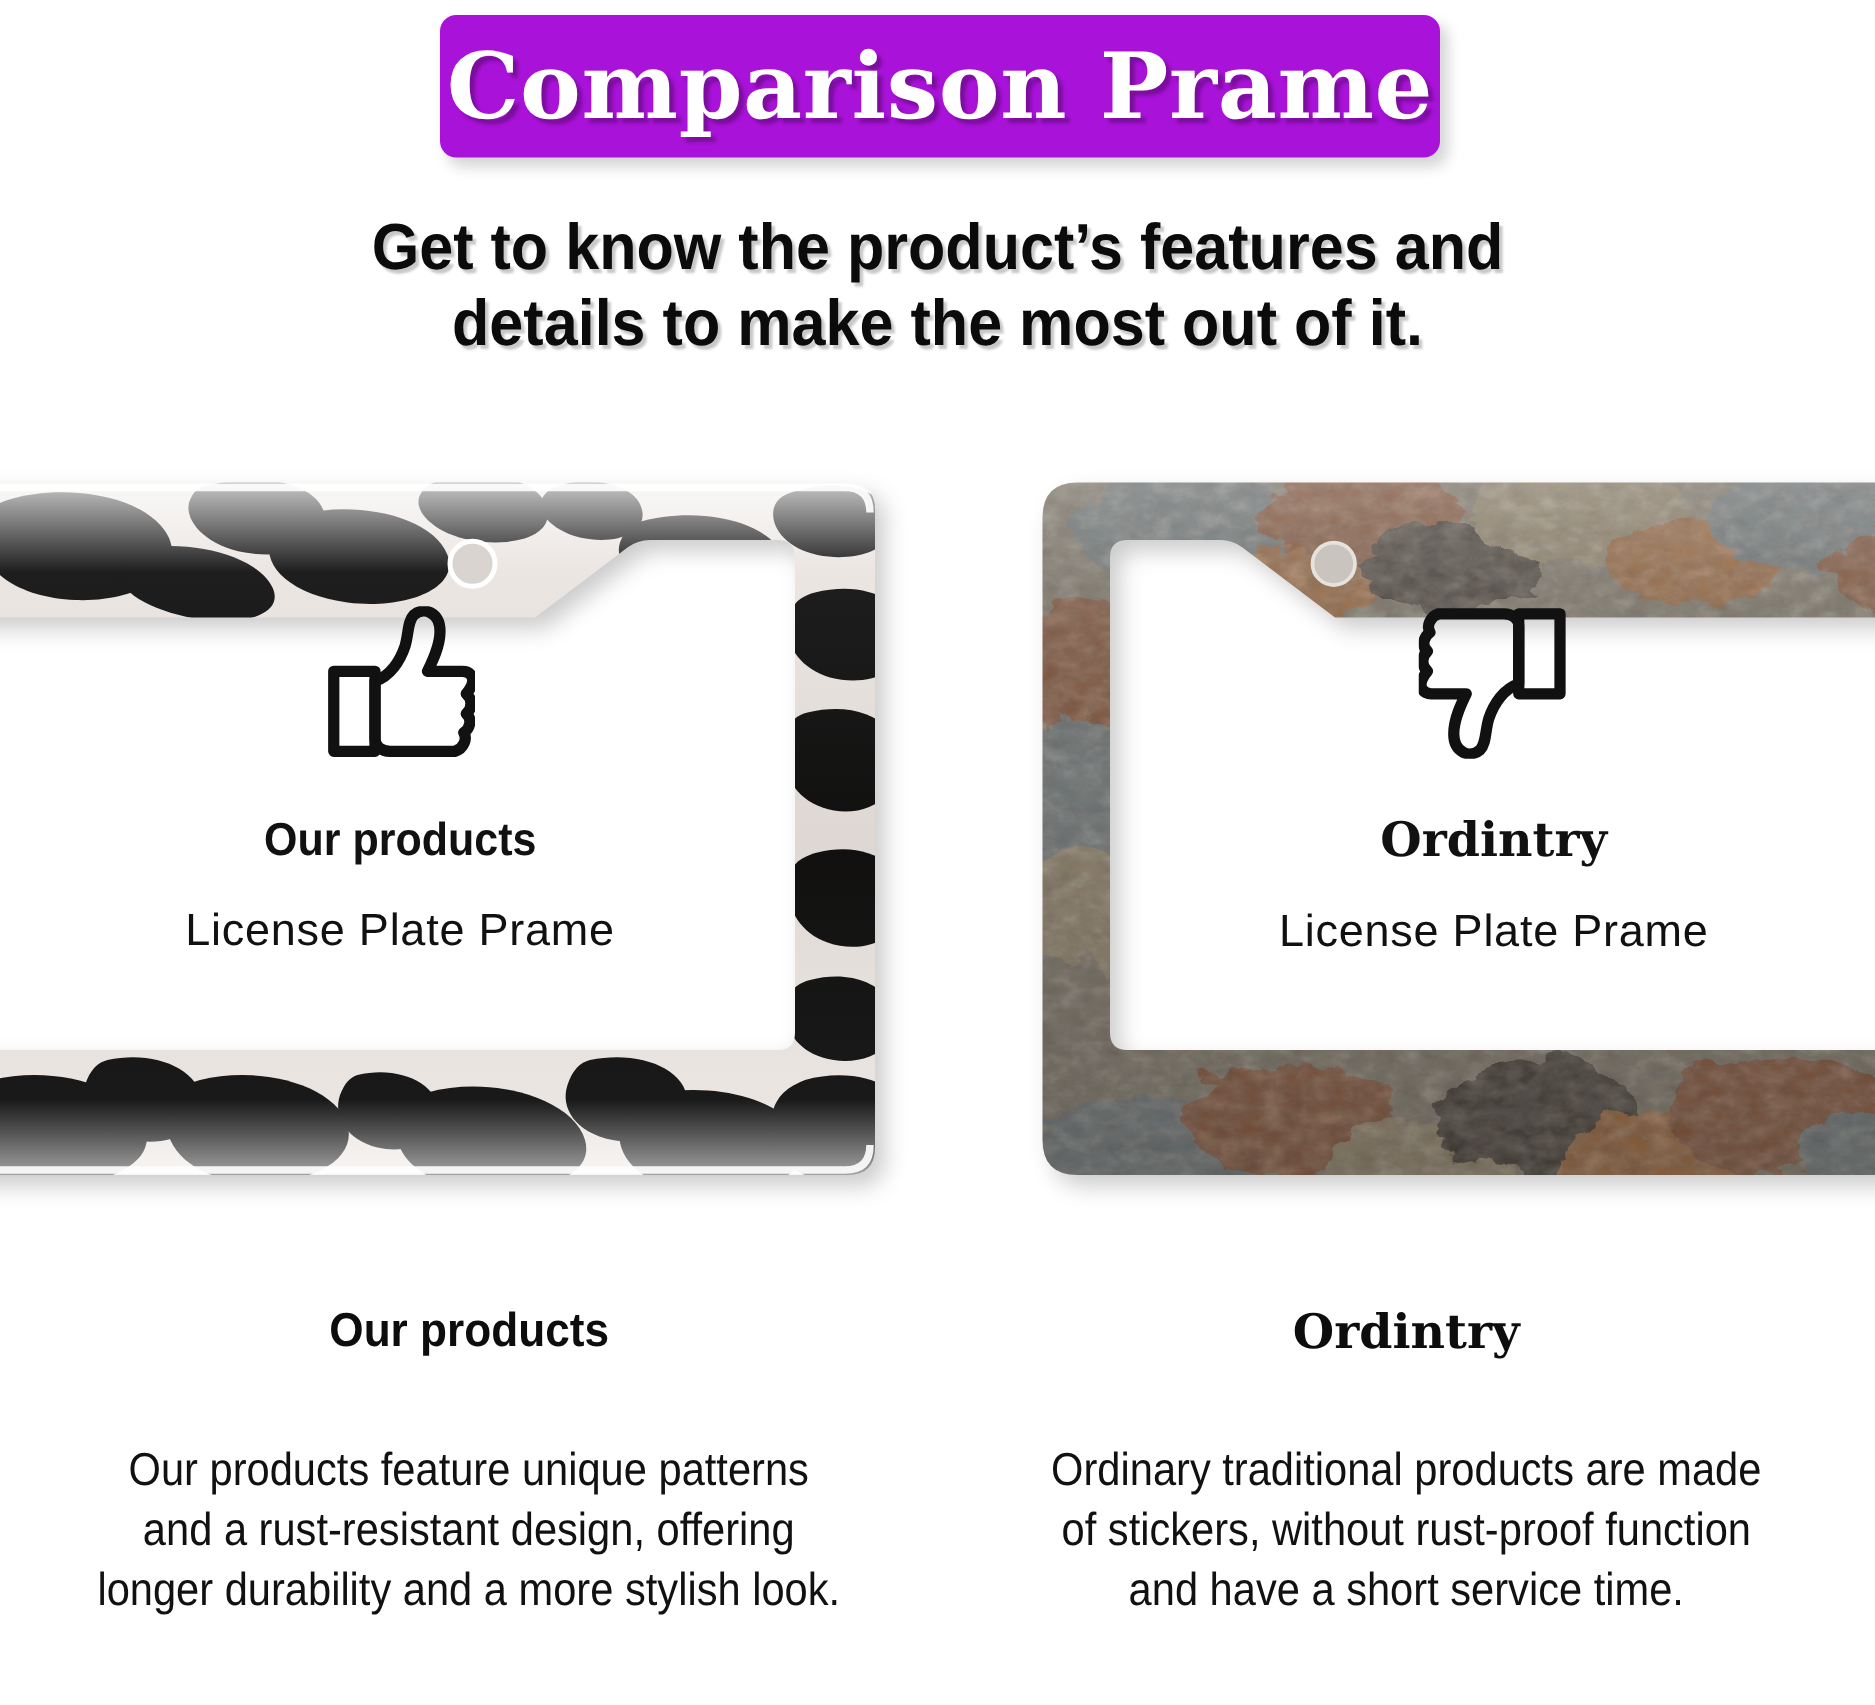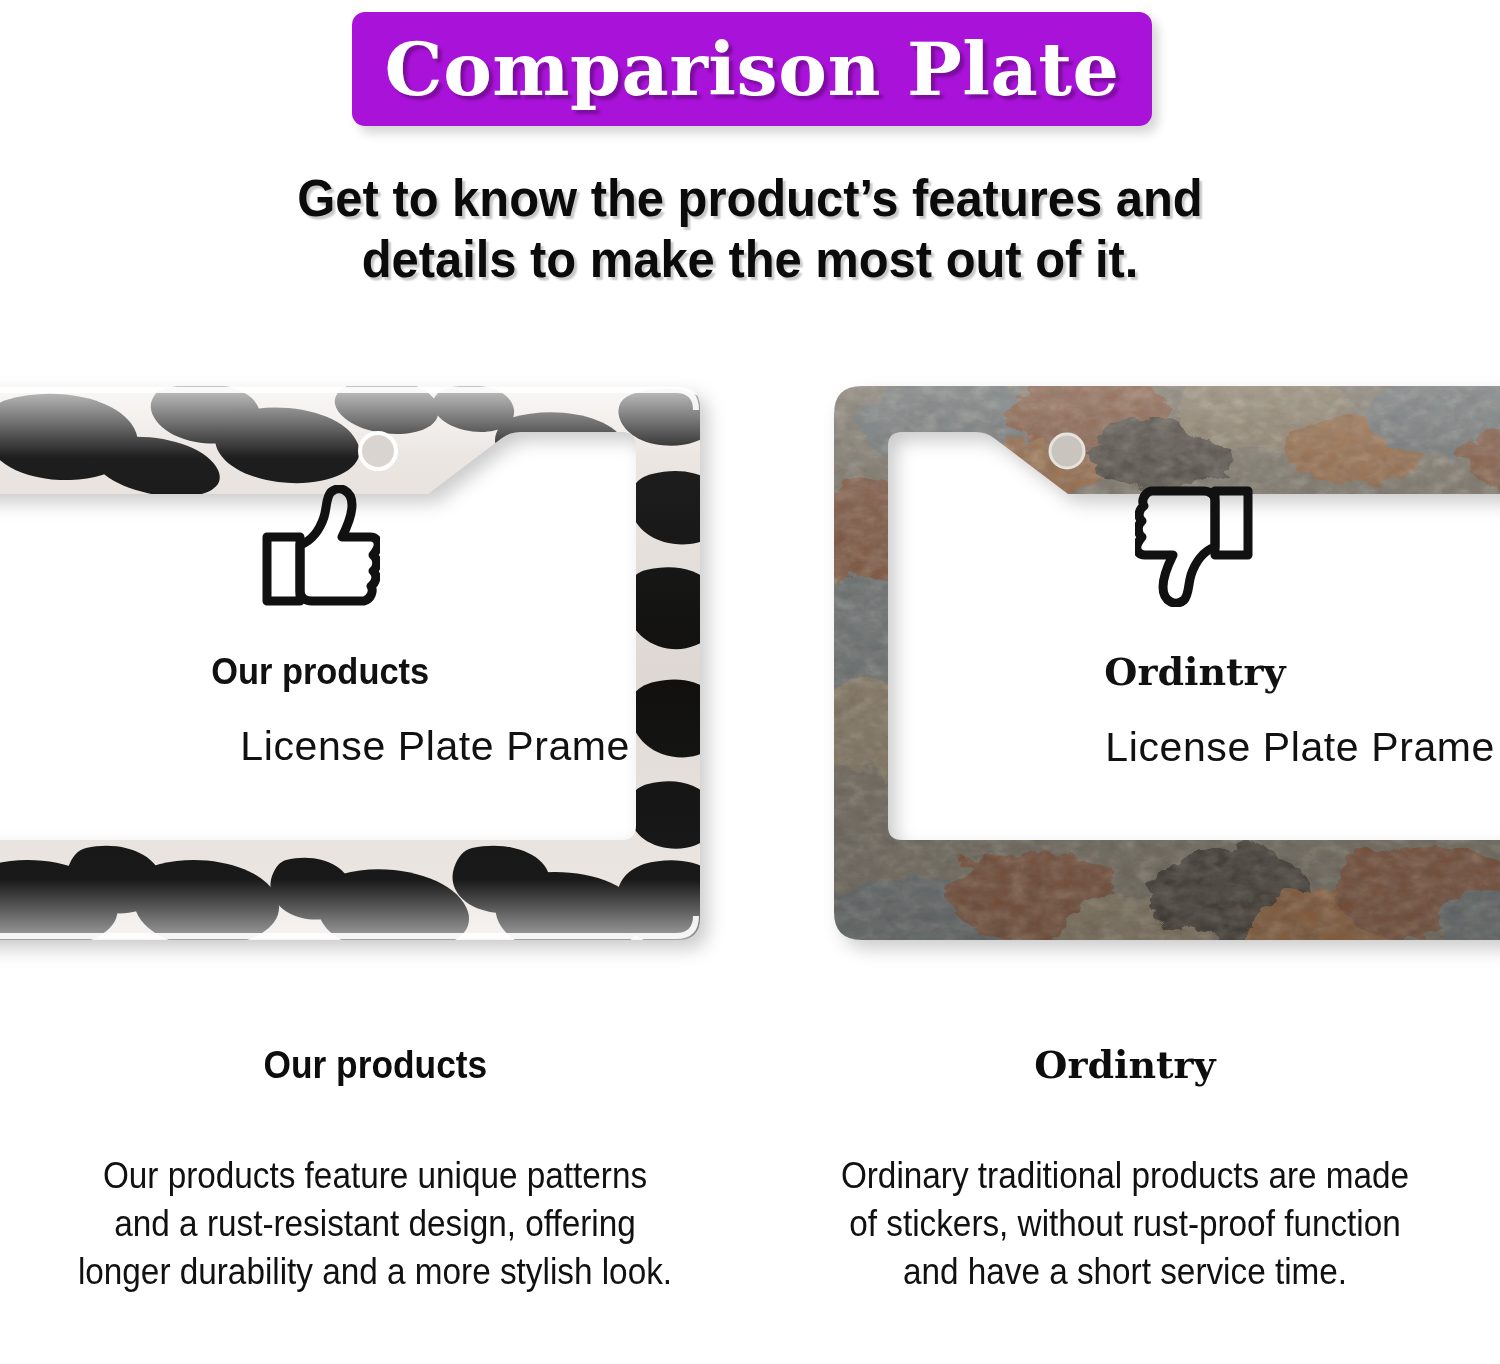--- a/index.html
+++ b/index.html
@@ -105,25 +105,24 @@
   }
   .brand-ordinary {
     font-family: "DejaVu Serif", "Liberation Serif", serif;
     font-weight: 700;
     font-size: 38px;
     display: inline-block;
   }
   .plate-sub {
     font-family: "Liberation Sans", sans-serif;
     font-weight: 300;
-    font-size: 41px;
+    font-size: 36px;
     letter-spacing: 0.6px;
     line-height: 1;
     white-space: nowrap;
-    text-align: right;
   }
 
   
   .bottom-cols {
     position: absolute;
     left: 0;
     top: 1018px;
     width: 1500px;
     height: 346px;
     display: flex;
@@ -158,21 +157,21 @@
     line-height: 1.30;
     color: #111111;
     margin-top: 68px;
     transform: scaleX(0.90);
   }
 </style>
 </head>
 <body>
 
 <div class="title-banner">
-  <span class="title-text">Comparison Plate</span>
+  <span class="title-text">Comparison Prame</span>
 </div>
 
 <div class="subtitle">
   <span class="l1">Get to know the product’s features and</span>
   <span class="l2">details to make the most out of it.</span>
 </div>
 
 <div class="frames-stage">
 
   <div class="plate-frame frame-left">

